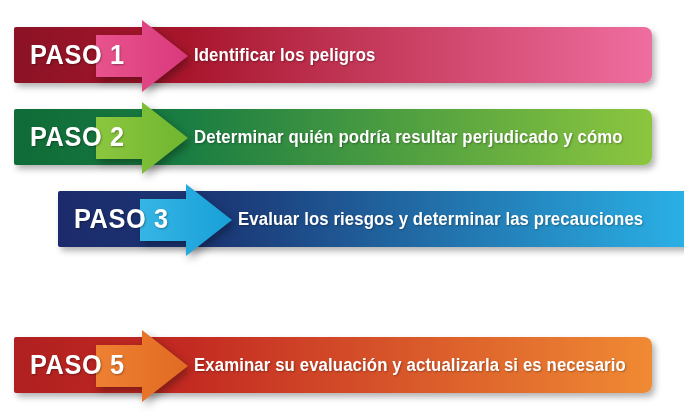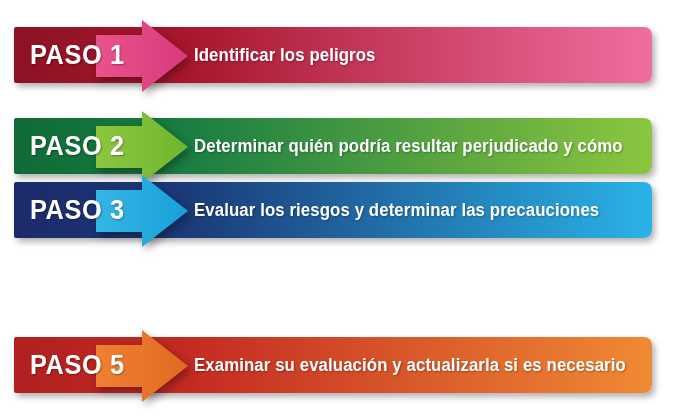--- a/index.html
+++ b/index.html
@@ -122,40 +122,40 @@
               <stop offset="0%" stop-color="#e8538c"></stop>
               <stop offset="100%" stop-color="#d9397c"></stop>
             </linearGradient>
           </defs>
           <path d="M0,18 L46,18 L46,3 L92,39 L46,75 L46,60 L0,60 Z" fill="url(#ag0)"></path>
         </svg>
       </div>
       <div class="step-label">PASO 1</div>
       <div class="step-desc">Identificar los peligros</div>
     </div>
-    <div class="step-row" style="top: 108px;">
+    <div class="step-row" style="top: 99px;">
       <div class="step-bar">
         <div class="bar-left" style="background: linear-gradient(to right, rgb(15, 107, 55), rgb(26, 125, 66));"></div>
         <div class="bar-right" style="background: linear-gradient(to right, rgb(26, 125, 66) 0%, rgb(140, 198, 63) 100%);"></div>
       </div>
       <div class="step-arrow">
         <svg viewBox="0 0 92 78" xmlns="http://www.w3.org/2000/svg">
           <defs>
             <linearGradient id="ag1" x1="0" y1="0" x2="1" y2="0">
               <stop offset="0%" stop-color="#8cc63f"></stop>
               <stop offset="100%" stop-color="#6fb62f"></stop>
             </linearGradient>
           </defs>
           <path d="M0,18 L46,18 L46,3 L92,39 L46,75 L46,60 L0,60 Z" fill="url(#ag1)"></path>
         </svg>
       </div>
       <div class="step-label">PASO 2</div>
       <div class="step-desc">Determinar quién podría resultar perjudicado y cómo</div>
     </div>
-    <div class="step-row" style="top: 172px;">
+    <div class="step-row" style="top: 181px; margin-left: 44px;">
       <div class="step-bar">
         <div class="bar-left" style="background: linear-gradient(to right, rgb(28, 42, 107), rgb(27, 58, 120));"></div>
         <div class="bar-right" style="background: linear-gradient(to right, rgb(27, 58, 120) 0%, rgb(42, 179, 232) 100%);"></div>
       </div>
       <div class="step-arrow">
         <svg viewBox="0 0 92 78" xmlns="http://www.w3.org/2000/svg">
           <defs>
             <linearGradient id="ag2" x1="0" y1="0" x2="1" y2="0">
               <stop offset="0%" stop-color="#35b5e5"></stop>
               <stop offset="100%" stop-color="#18a0d8"></stop>

